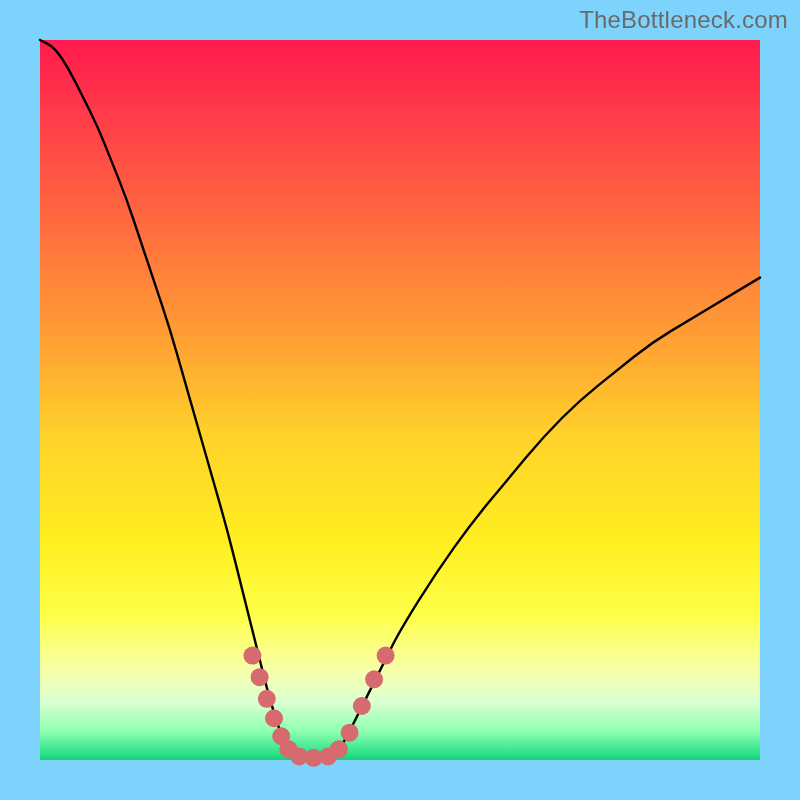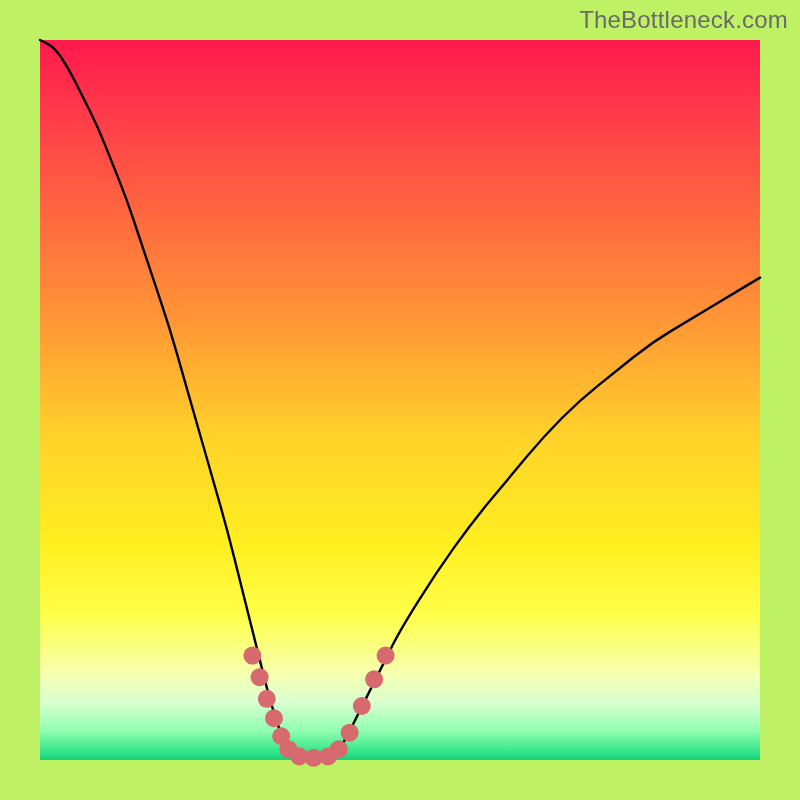--- a/index.html
+++ b/index.html
@@ -10,21 +10,21 @@
     background: #000;
     font-family: Arial, Helvetica, sans-serif;
     overflow: hidden;
   }
   .frame {
     position: absolute;
     left: 0;
     top: 0;
     width: 800px;
     height: 800px;
-    background: #bef264;
+    background: #7dd3fc;
   }
   .plot-area {
     position: absolute;
     left: 40px;
     top: 40px;
     width: 720px;
     height: 720px;
     background: linear-gradient(to bottom,
       #ff1a4d 0%,
       #ff3a4a 10%,

